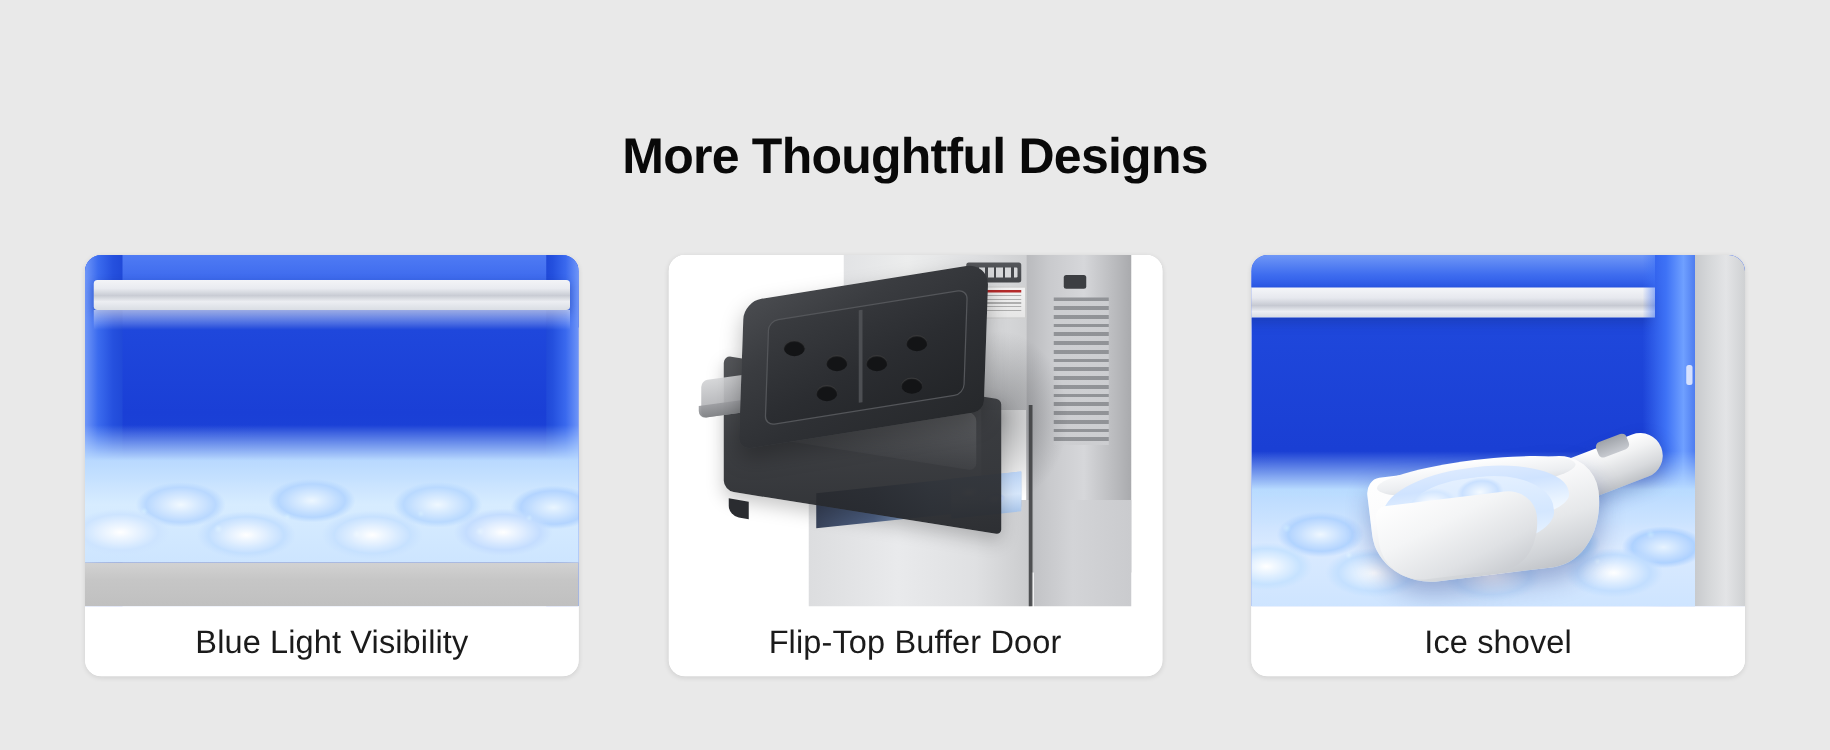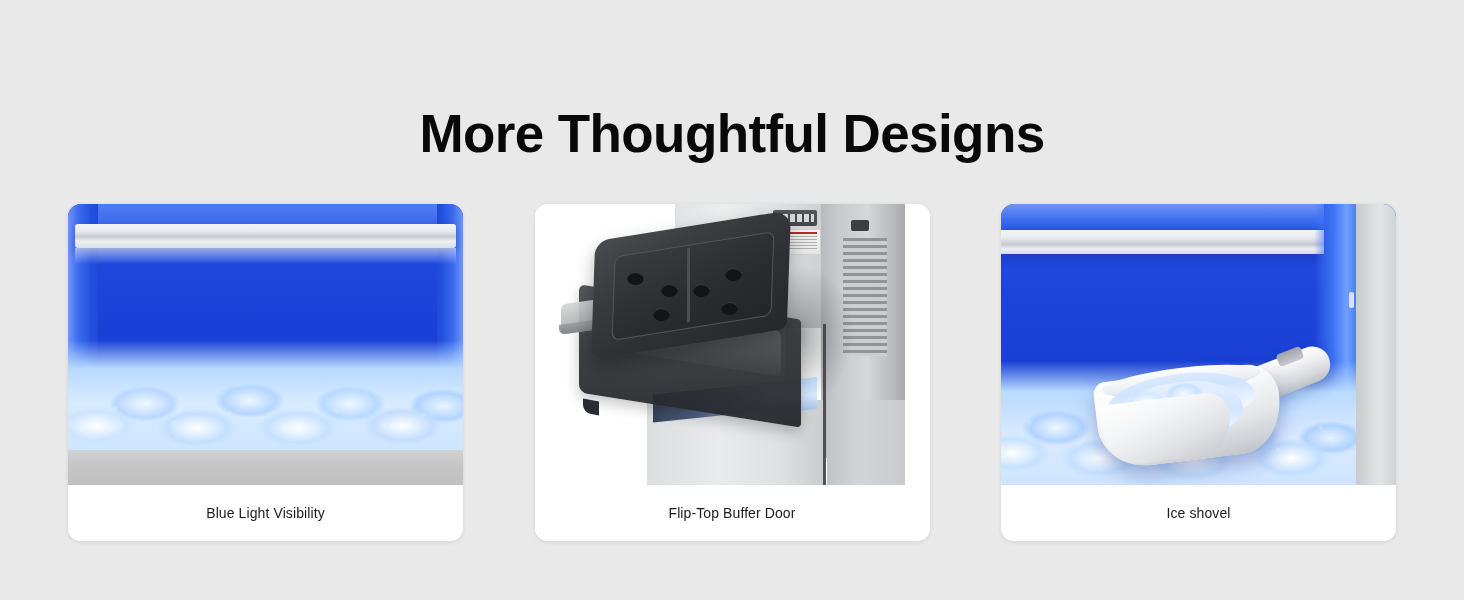--- a/index.html
+++ b/index.html
@@ -20,21 +20,21 @@
     background: #e9e9e9;
   }
 
   
   .page-title {
     position: absolute;
     top: 66px;
     left: 0;
     width: 1464px;
     text-align: center;
-    font-size: 53px;
+    font-size: 40px;
     font-weight: 900;
     letter-spacing: -0.6px;
     color: #090909;
     line-height: 64px;
     white-space: nowrap;
   }
 
   
   .cards {
     position: absolute;
@@ -62,21 +62,21 @@
     height: 281px;
     overflow: hidden;
     background: #ffffff;
   }
   .card-caption {
     flex: 1;
     background: #ffffff;
     display: flex;
     align-items: center;
     justify-content: center;
-    font-size: 14px;
+    font-size: 26px;
     color: #1b1b1b;
     letter-spacing: 0.1px;
   }
 
   
   .bin1 {
     position: absolute;
     inset: 0;
     background:
       linear-gradient(180deg, #2f5ce8 0%, #2049dd 16%, #1a3fd6 45%, #2049d9 70%, #3f6ce8 100%);

